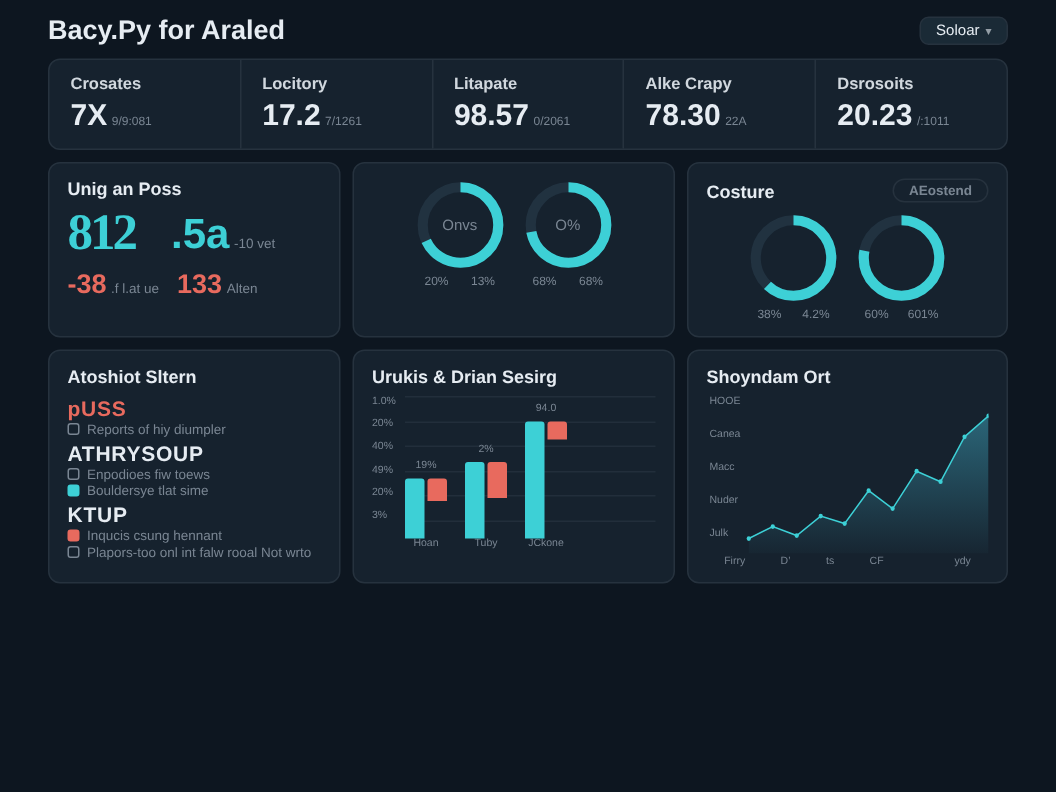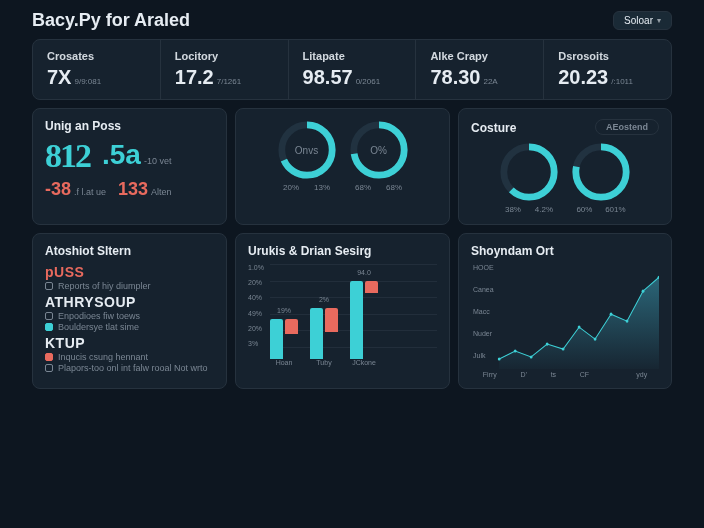--- a/index.html
+++ b/index.html
@@ -26,21 +26,21 @@
   .klabel{font-size:11px;color:var(--text);opacity:.9;margin-bottom:4px;font-weight:600}
   .kval{font-size:20px;font-weight:700}
   .ks{font-size:8px;color:var(--muted);margin-left:3px}
   .row{display:flex;gap:8px;margin-bottom:8px}
   .card{background:var(--panel);border:1px solid var(--border);border-radius:8px;padding:10px 12px}
   .ct{font-size:12px;font-weight:600;margin-bottom:6px}
   .ct2{display:flex;justify-content:space-between;align-items:flex-end}
   .pill{border:1px solid var(--border);border-radius:12px;padding:2px 10px;font-size:9px;color:var(--muted)}
   
   .p1{flex:0 0 195px}
-  .stats{display:flex;gap:12px;align-items:flex-start}
+  .stats{display:flex;gap:24px;align-items:center}
   .sta .big{font-size:34px;font-weight:800;font-family:Georgia,serif;line-height:1;letter-spacing:-2px}
   .cyan{color:var(--cyan)} .red{color:var(--red)}
   .stb .big{font-size:28px;font-weight:800}
   .sv{font-size:9px;color:var(--muted);margin-left:3px}
   .stats2{display:flex;gap:12px;align-items:center;margin-top:6px}
   .n2{font-size:18px;font-weight:700}
   
   .dw{display:flex;gap:10px;justify-content:center;align-items:center}
   .donut{width:62px;height:62px;position:relative}
   .donut svg{width:100%;height:100%}

